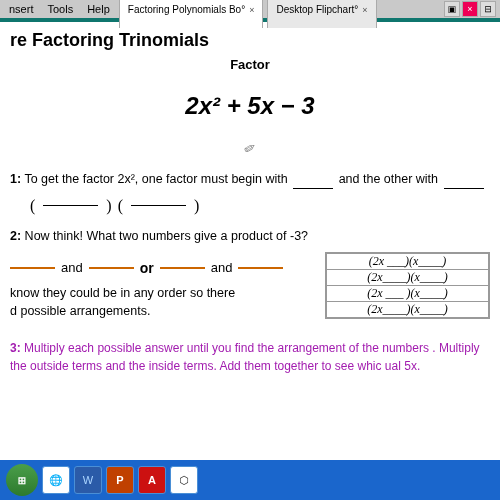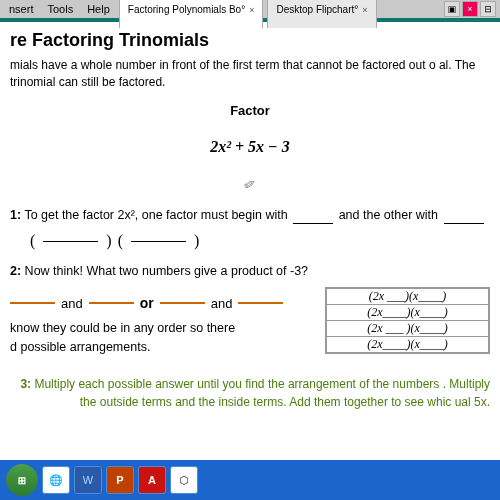--- a/index.html
+++ b/index.html
@@ -92,24 +92,24 @@
       align-items: center;
       gap: 20px;
       margin-bottom: 14px;
       flex-direction: column;
     }
     .example-label {
       font-weight: bold;
       font-size: 13px;
     }
     .math-expr {
-      font-size: 16px;
+      font-size: 24px;
       font-weight: bold;
       font-style: italic;
-      font-family: Liberation Serif, serif;
+      font-family: Liberation Sans, sans-serif;
     }
     .pencil-icon {
       color: #888;
       font-size: 14px;
       transform: rotate(-30deg);
       display: inline-block;
     }
 
     .step {
       margin-bottom: 12px;
@@ -177,23 +177,22 @@
       font-style: italic;
     }
     .factor-table td {
       border: 1px solid #999;
       padding: 0 8px;
       text-align: center;
     }
 
     .step3-text {
       font-size: 12px;
-      color: #4d7c0f;
+      color: #a21caf;
       line-height: 1.5;
-      text-align: right;
     }
 
     
     .taskbar-bottom {
       position: absolute;
       bottom: 0;
       left: 0;
       right: 0;
       height: 40px;
       background: #1a66cc;
@@ -251,21 +250,20 @@
     <div class="btn">▣</div>
     <div class="btn red">×</div>
     <div class="btn">⊟</div>
   </div>
 </div>
 
 <div class="main-content">
 
   <div class="page-title">re Factoring Trinomials</div>
 
-  <div class="intro-text">mials have a whole number in front of the first term that cannot be factored out o al.  The trinomial can still be factored.</div>
 
   <div class="example-box">
     <span class="example-label">Factor</span>
     <span class="math-expr">2x² + 5x − 3</span>
     <span class="pencil-icon">✏</span>
   </div>
 
   <div class="step">
     <div class="step-header">
       <span class="step-num">1:</span>

